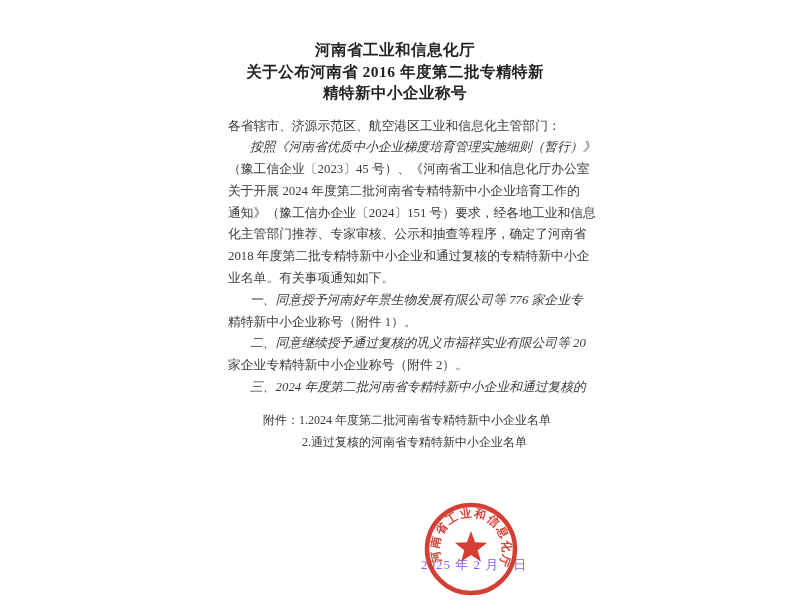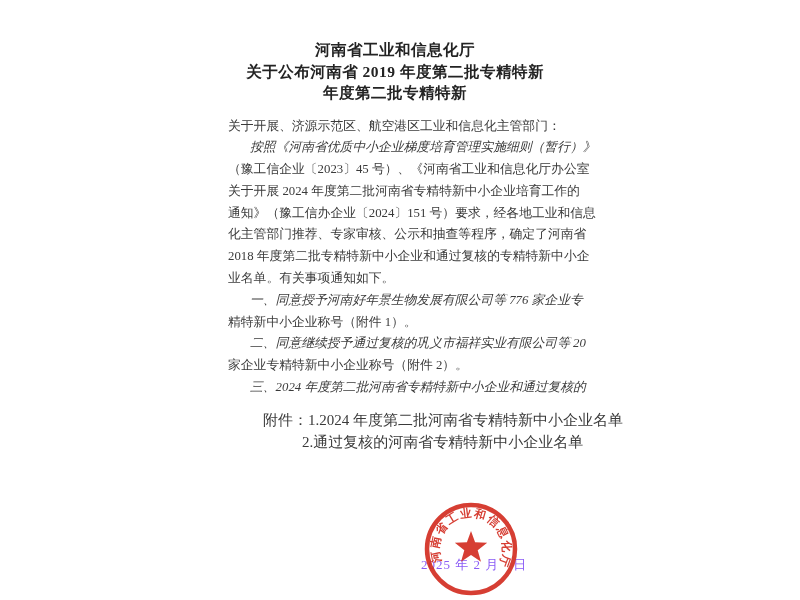--- a/index.html
+++ b/index.html
@@ -13,21 +13,21 @@
     color:#3a3a3a;filter:blur(.3px);
   }
   .title{
     text-align:center;font-weight:700;font-size:15.5px;line-height:21.5px;
     color:#232323;letter-spacing:.5px;
   }
   .title div{white-space:nowrap;}
   .body-lines{margin-top:12px;font-size:12.8px;line-height:21.8px;color:#3a3a3a;}
   .bl{white-space:nowrap;}
   .bl.indent{padding-left:22px;font-style:italic;}
-  .atts{margin-top:10px;font-size:15px;line-height:22px;padding-left:35px;}
+  .atts{margin-top:10px;font-size:12px;line-height:22px;padding-left:35px;}
   .att-row{white-space:nowrap;}
   .att-row2{padding-left:39px;}
   .issue-date{
     position:absolute;left:421px;top:557px;font-size:13px;line-height:16px;
     color:#8b5cf6;letter-spacing:1px;white-space:nowrap;filter:blur(.3px);
   }
   .day-gap{display:inline-block;width:14px;}
   .stamp{
     position:absolute;left:423px;top:501px;width:96px;height:96px;
     opacity:.9;filter:blur(.35px);
@@ -37,26 +37,26 @@
 </style>
 </head>
 <body>
 
 <div class="page">
 
   <div class="doc">
 
     <div class="title">
       <div>河南省工业和信息化厅</div>
-      <div>关于公布河南省 2019 年度第二批专精特新</div>
-      <div>年度第二批专精特新</div>
+      <div>关于公布河南省 2016 年度第二批专精特新</div>
+      <div>精特新中小企业称号</div>
     </div>
 
     <div class="body-lines">
-      <div class="bl">关于开展、济源示范区、航空港区工业和信息化主管部门：</div>
+      <div class="bl">各省辖市、济源示范区、航空港区工业和信息化主管部门：</div>
       <div class="bl indent">按照《河南省优质中小企业梯度培育管理实施细则（暂行）》</div>
       <div class="bl">（豫工信企业〔2023〕45 号）、《河南省工业和信息化厅办公室</div>
       <div class="bl">关于开展 2024 年度第二批河南省专精特新中小企业培育工作的</div>
       <div class="bl">通知》（豫工信办企业〔2024〕151 号）要求，经各地工业和信息</div>
       <div class="bl">化主管部门推荐、专家审核、公示和抽查等程序，确定了河南省</div>
       <div class="bl">2018 年度第二批专精特新中小企业和通过复核的专精特新中小企</div>
       <div class="bl">业名单。有关事项通知如下。</div>
       <div class="bl indent">一、同意授予河南好年景生物发展有限公司等 776 家企业专</div>
       <div class="bl">精特新中小企业称号（附件 1）。</div>
       <div class="bl indent">二、同意继续授予通过复核的巩义市福祥实业有限公司等 20</div>

